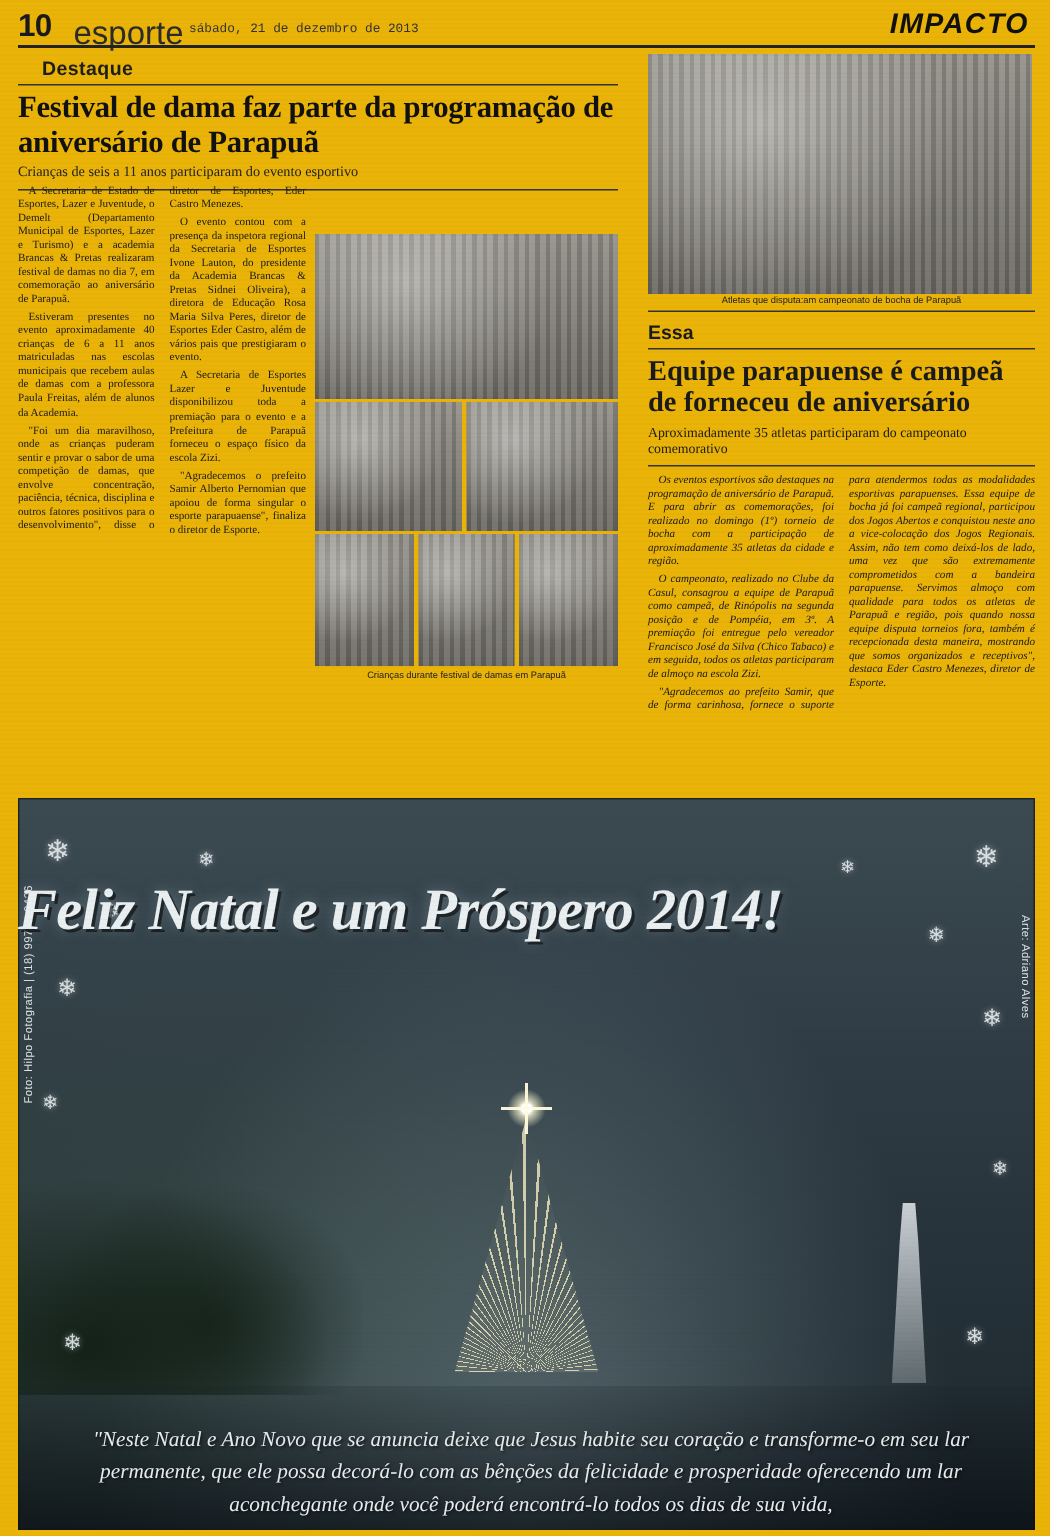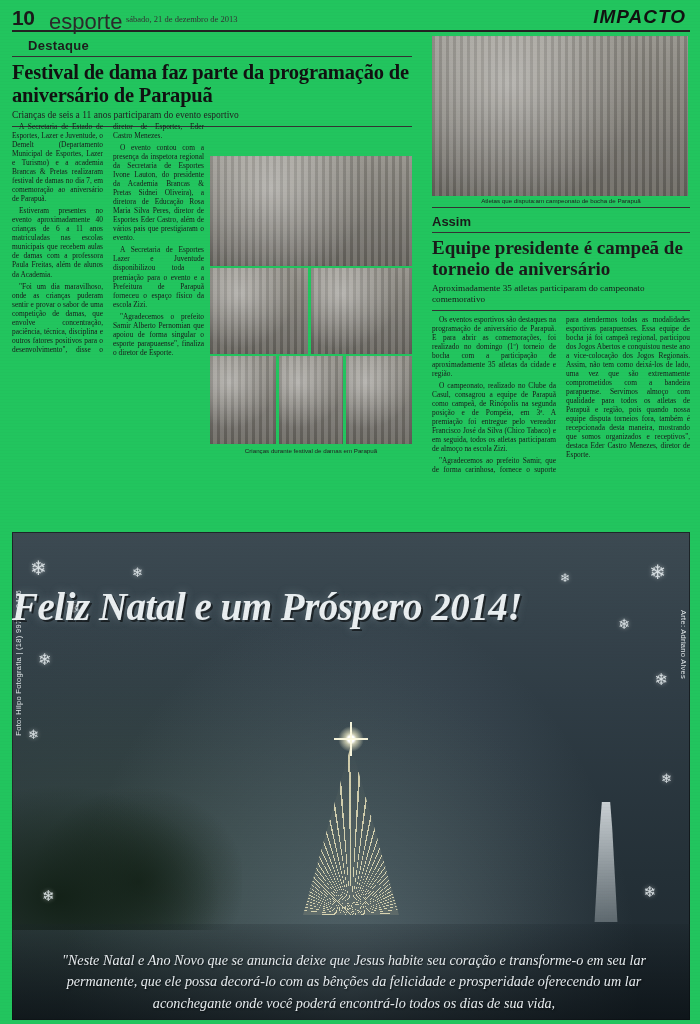--- a/index.html
+++ b/index.html
@@ -6,21 +6,21 @@
   body{
     width:700px;height:1024px;
     background:#b9b6ae;
     font-family:"Liberation Serif", serif;
     color:#1a1a1a;
     overflow:hidden;
     position:relative;
   }
   .page{
     position:absolute;inset:0;
-    background:#22c55e;
+    background:#eab308;
   }
   
   .grain{
     position:absolute;inset:0;pointer-events:none;
     background:
       repeating-linear-gradient(0deg, rgba(0,0,0,0.035) 0px, rgba(0,0,0,0) 1px, rgba(255,255,255,0.03) 2px, rgba(0,0,0,0) 3px);
     mix-blend-mode:multiply;
     opacity:.6;
     z-index:40;
   }
@@ -34,21 +34,21 @@
     font-family:"Liberation Sans",sans-serif;
     font-weight:bold;font-size:21px;letter-spacing:-.5px;
   }
   .section-name{
     position:absolute;left:41px;top:3px;
     font-family:Liberation Sans, sans-serif;
     font-size:22px;color:#2b2b2b;
   }
   .issue-date{
     position:absolute;left:118px;top:8px;
-    font-family:Liberation Serif, serif;
+    font-family:Liberation Mono, monospace;
     font-size:8.5px;color:#333;
   }
   .brand{
     position:absolute;right:6px;top:0px;
     font-family:"Liberation Sans",sans-serif;
     font-weight:bold;font-style:italic;
     font-size:19px;letter-spacing:1px;color:#111;
   }
   .rule-top{
     position:absolute;left:12px;right:10px;top:30px;height:2px;background:#222;
@@ -124,20 +124,21 @@
   .bocha-head{
     font-family:"Liberation Serif",serif;
     font-weight:bold;font-size:19px;line-height:1.13;margin:0 0 3px 0;
   }
   .bocha-sub{
     font-size:9.2px;line-height:1.25;margin:0 0 4px 0;
   }
   .rightbody{
     column-count:2;column-gap:10px;
     height:205px;
+    font-style:italic;
   }
   .rightbody p{
     margin:0 0 3px 0;
     font-size:7.4px;line-height:1.22;text-align:justify;text-indent:7px;
   }
 
   
   .ad{
     position:absolute;left:12px;right:10px;top:532px;bottom:4px;
     background:linear-gradient(180deg,#3c4a52 0%, #2f3c45 35%, #243037 70%, #1d272d 100%);
@@ -286,23 +287,23 @@
         <div class="ph-inner"></div>
       </div>
     <div class="cap cap-main">Crianças durante festival de damas em Parapuã</div>
 
     <div class="rightcol">
       <div class="photo photo-top">
           <div class="ph-inner"></div>
         </div>
       <div class="cap">Atletas que disputa:am campeonato de bocha de Parapuã</div>
       <div class="rule-thin"></div>
-      <div class="bocha-kicker">Assim</div>
-      <div class="rule-thin"></div>
-      <h2 class="bocha-head">Equipe presidente é campeã de torneio de aniversário</h2>
+      <div class="bocha-kicker">Essa</div>
+      <div class="rule-thin"></div>
+      <h2 class="bocha-head">Equipe parapuense é campeã de forneceu de aniversário</h2>
       <div class="bocha-sub">Aproximadamente 35 atletas participaram do campeonato comemorativo</div>
       <div class="rule-thin"></div>
       <div class="rightbody">
         <p>Os eventos esportivos são destaques na programação de aniversário de Parapuã. E para abrir as comemorações, foi realizado no domingo (1º) torneio de bocha com a participação de aproximadamente 35 atletas da cidade e região.</p>
         <p>O campeonato, realizado no Clube da Casul, consagrou a equipe de Parapuã como campeã, de Rinópolis na segunda posição e de Pompéia, em 3ª. A premiação foi entregue pelo vereador Francisco José da Silva (Chico Tabaco) e em seguida, todos os atletas participaram de almoço na escola Zizi.</p>
         <p>"Agradecemos ao prefeito Samir, que de forma carinhosa, fornece o suporte para atendermos todas as modalidades esportivas parapuenses. Essa equipe de bocha já foi campeã regional, participou dos Jogos Abertos e conquistou neste ano a vice-colocação dos Jogos Regionais. Assim, não tem como deixá-los de lado, uma vez que são extremamente comprometidos com a bandeira parapuense. Servimos almoço com qualidade para todos os atletas de Parapuã e região, pois quando nossa equipe disputa torneios fora, também é recepcionada desta maneira, mostrando que somos organizados e receptivos", destaca Eder Castro Menezes, diretor de Esporte.</p>
       </div>
     </div>
   </div>
 

